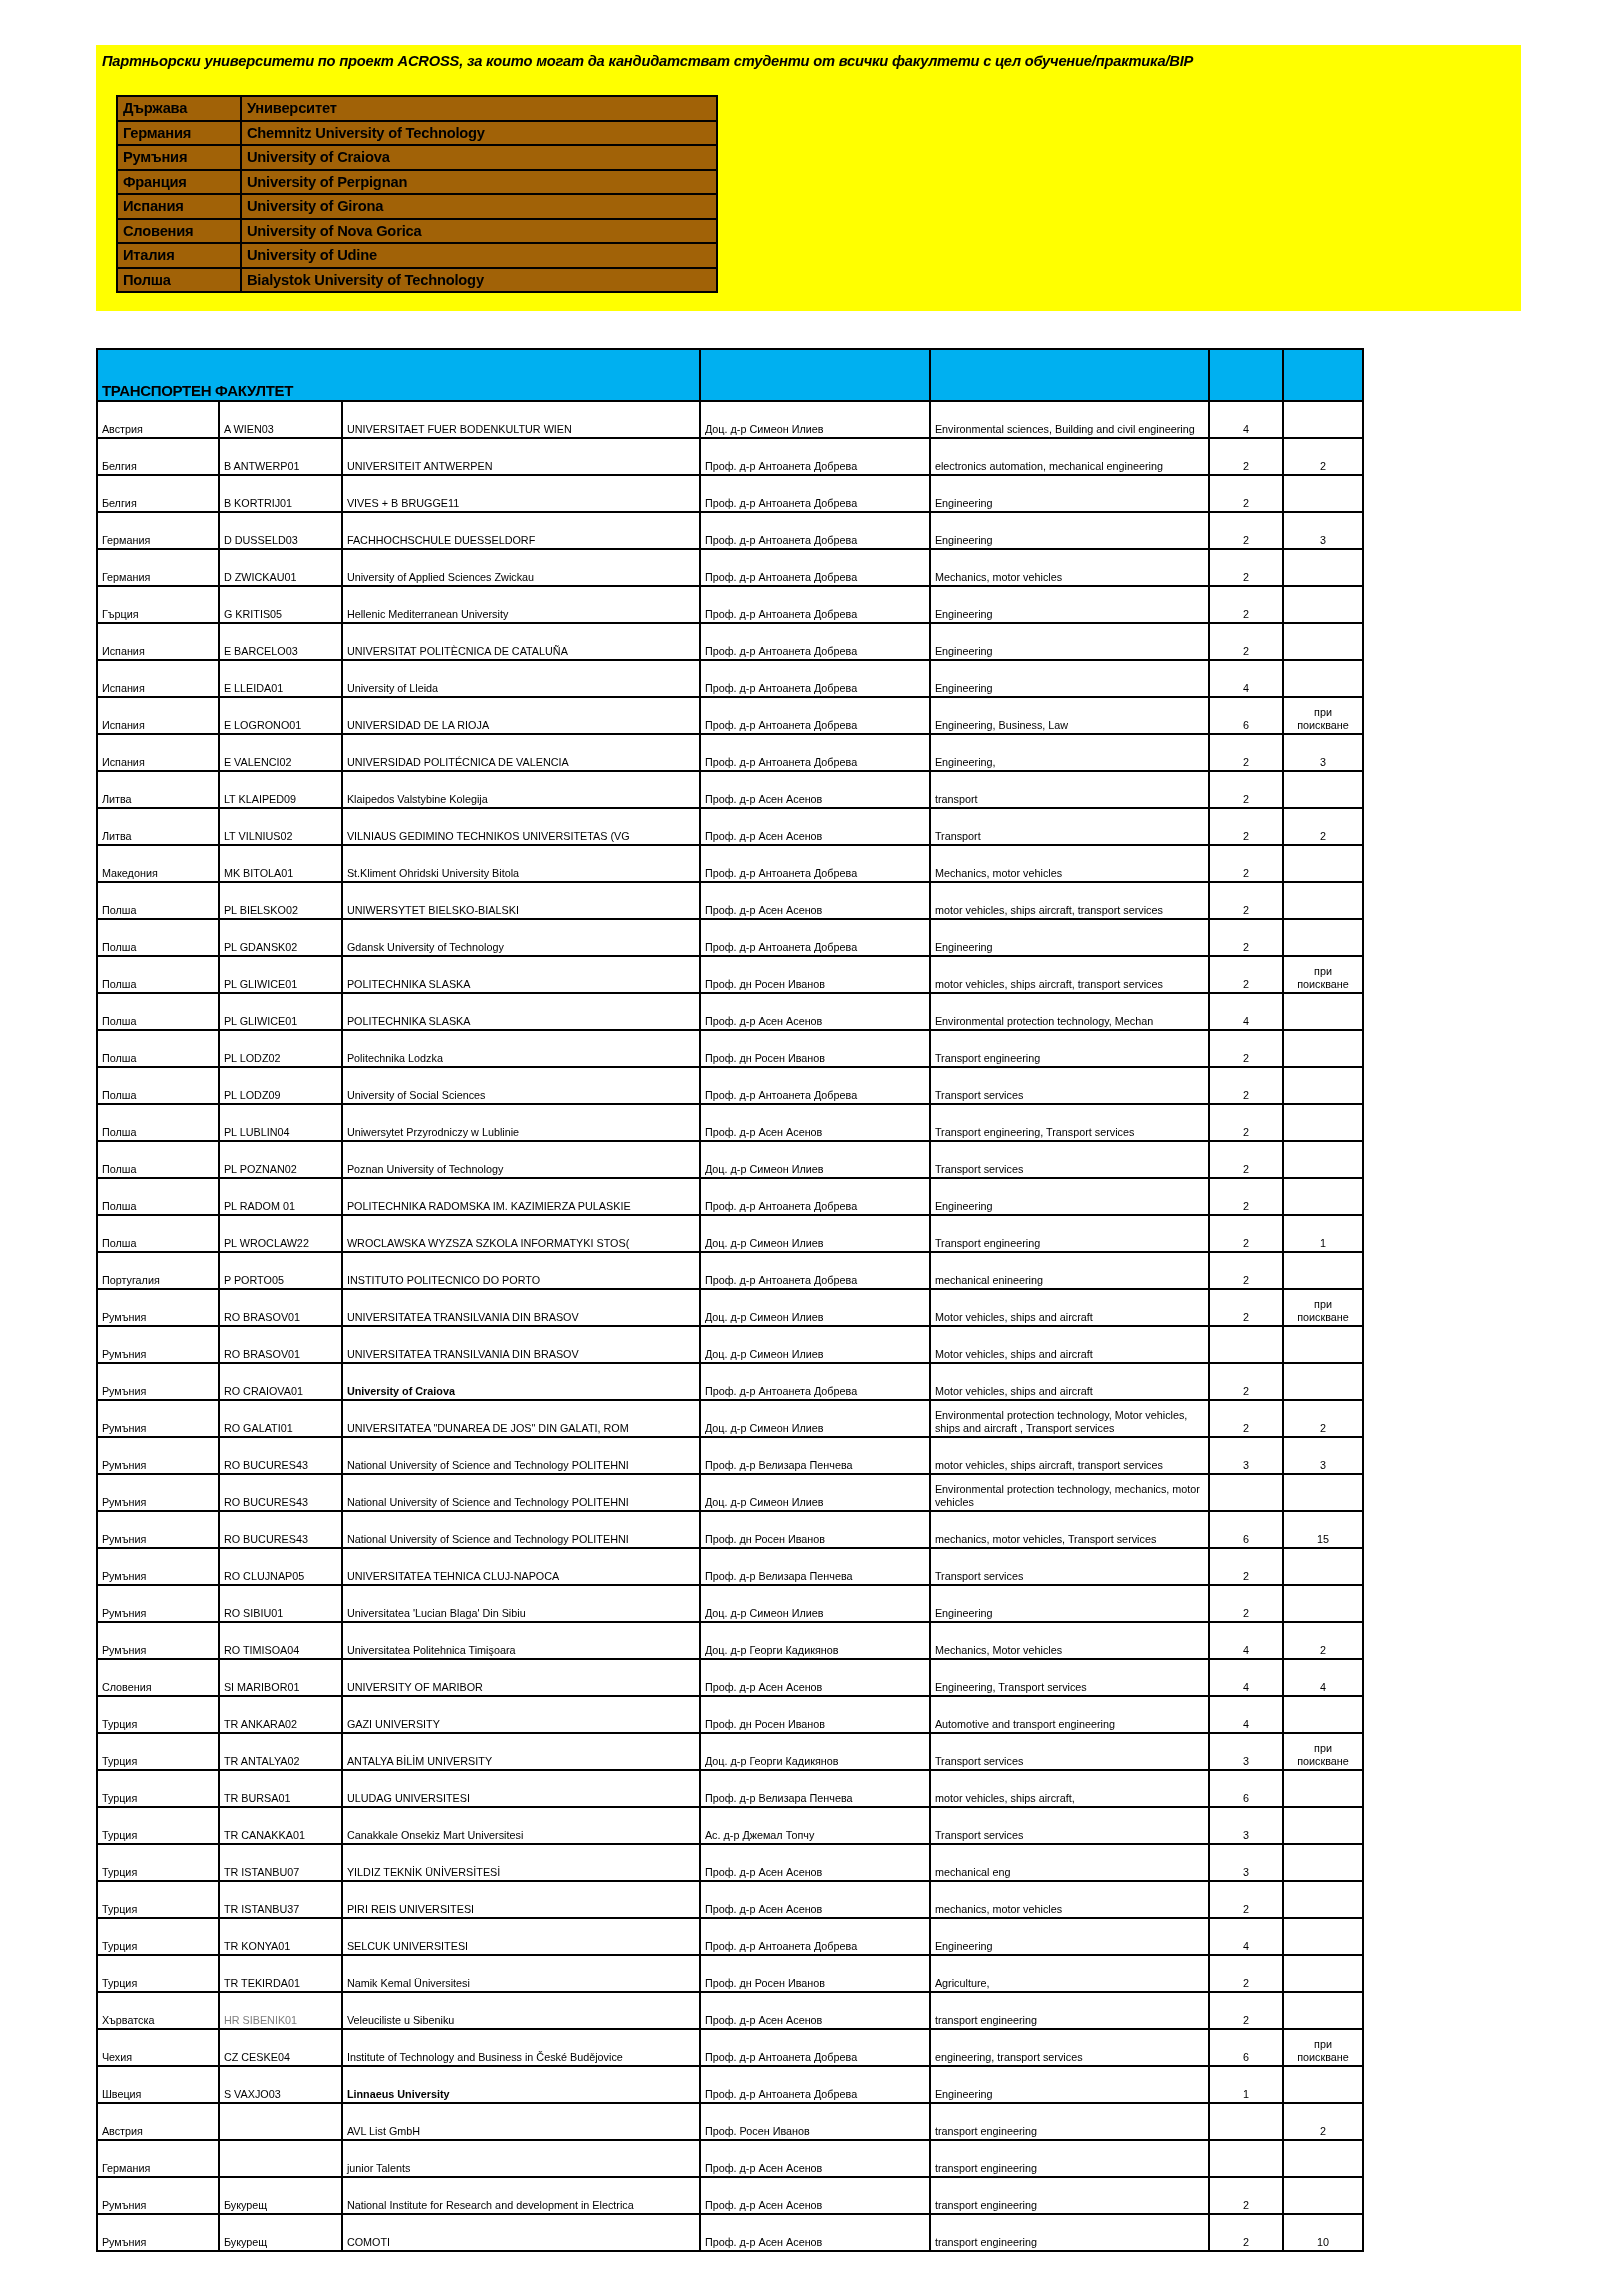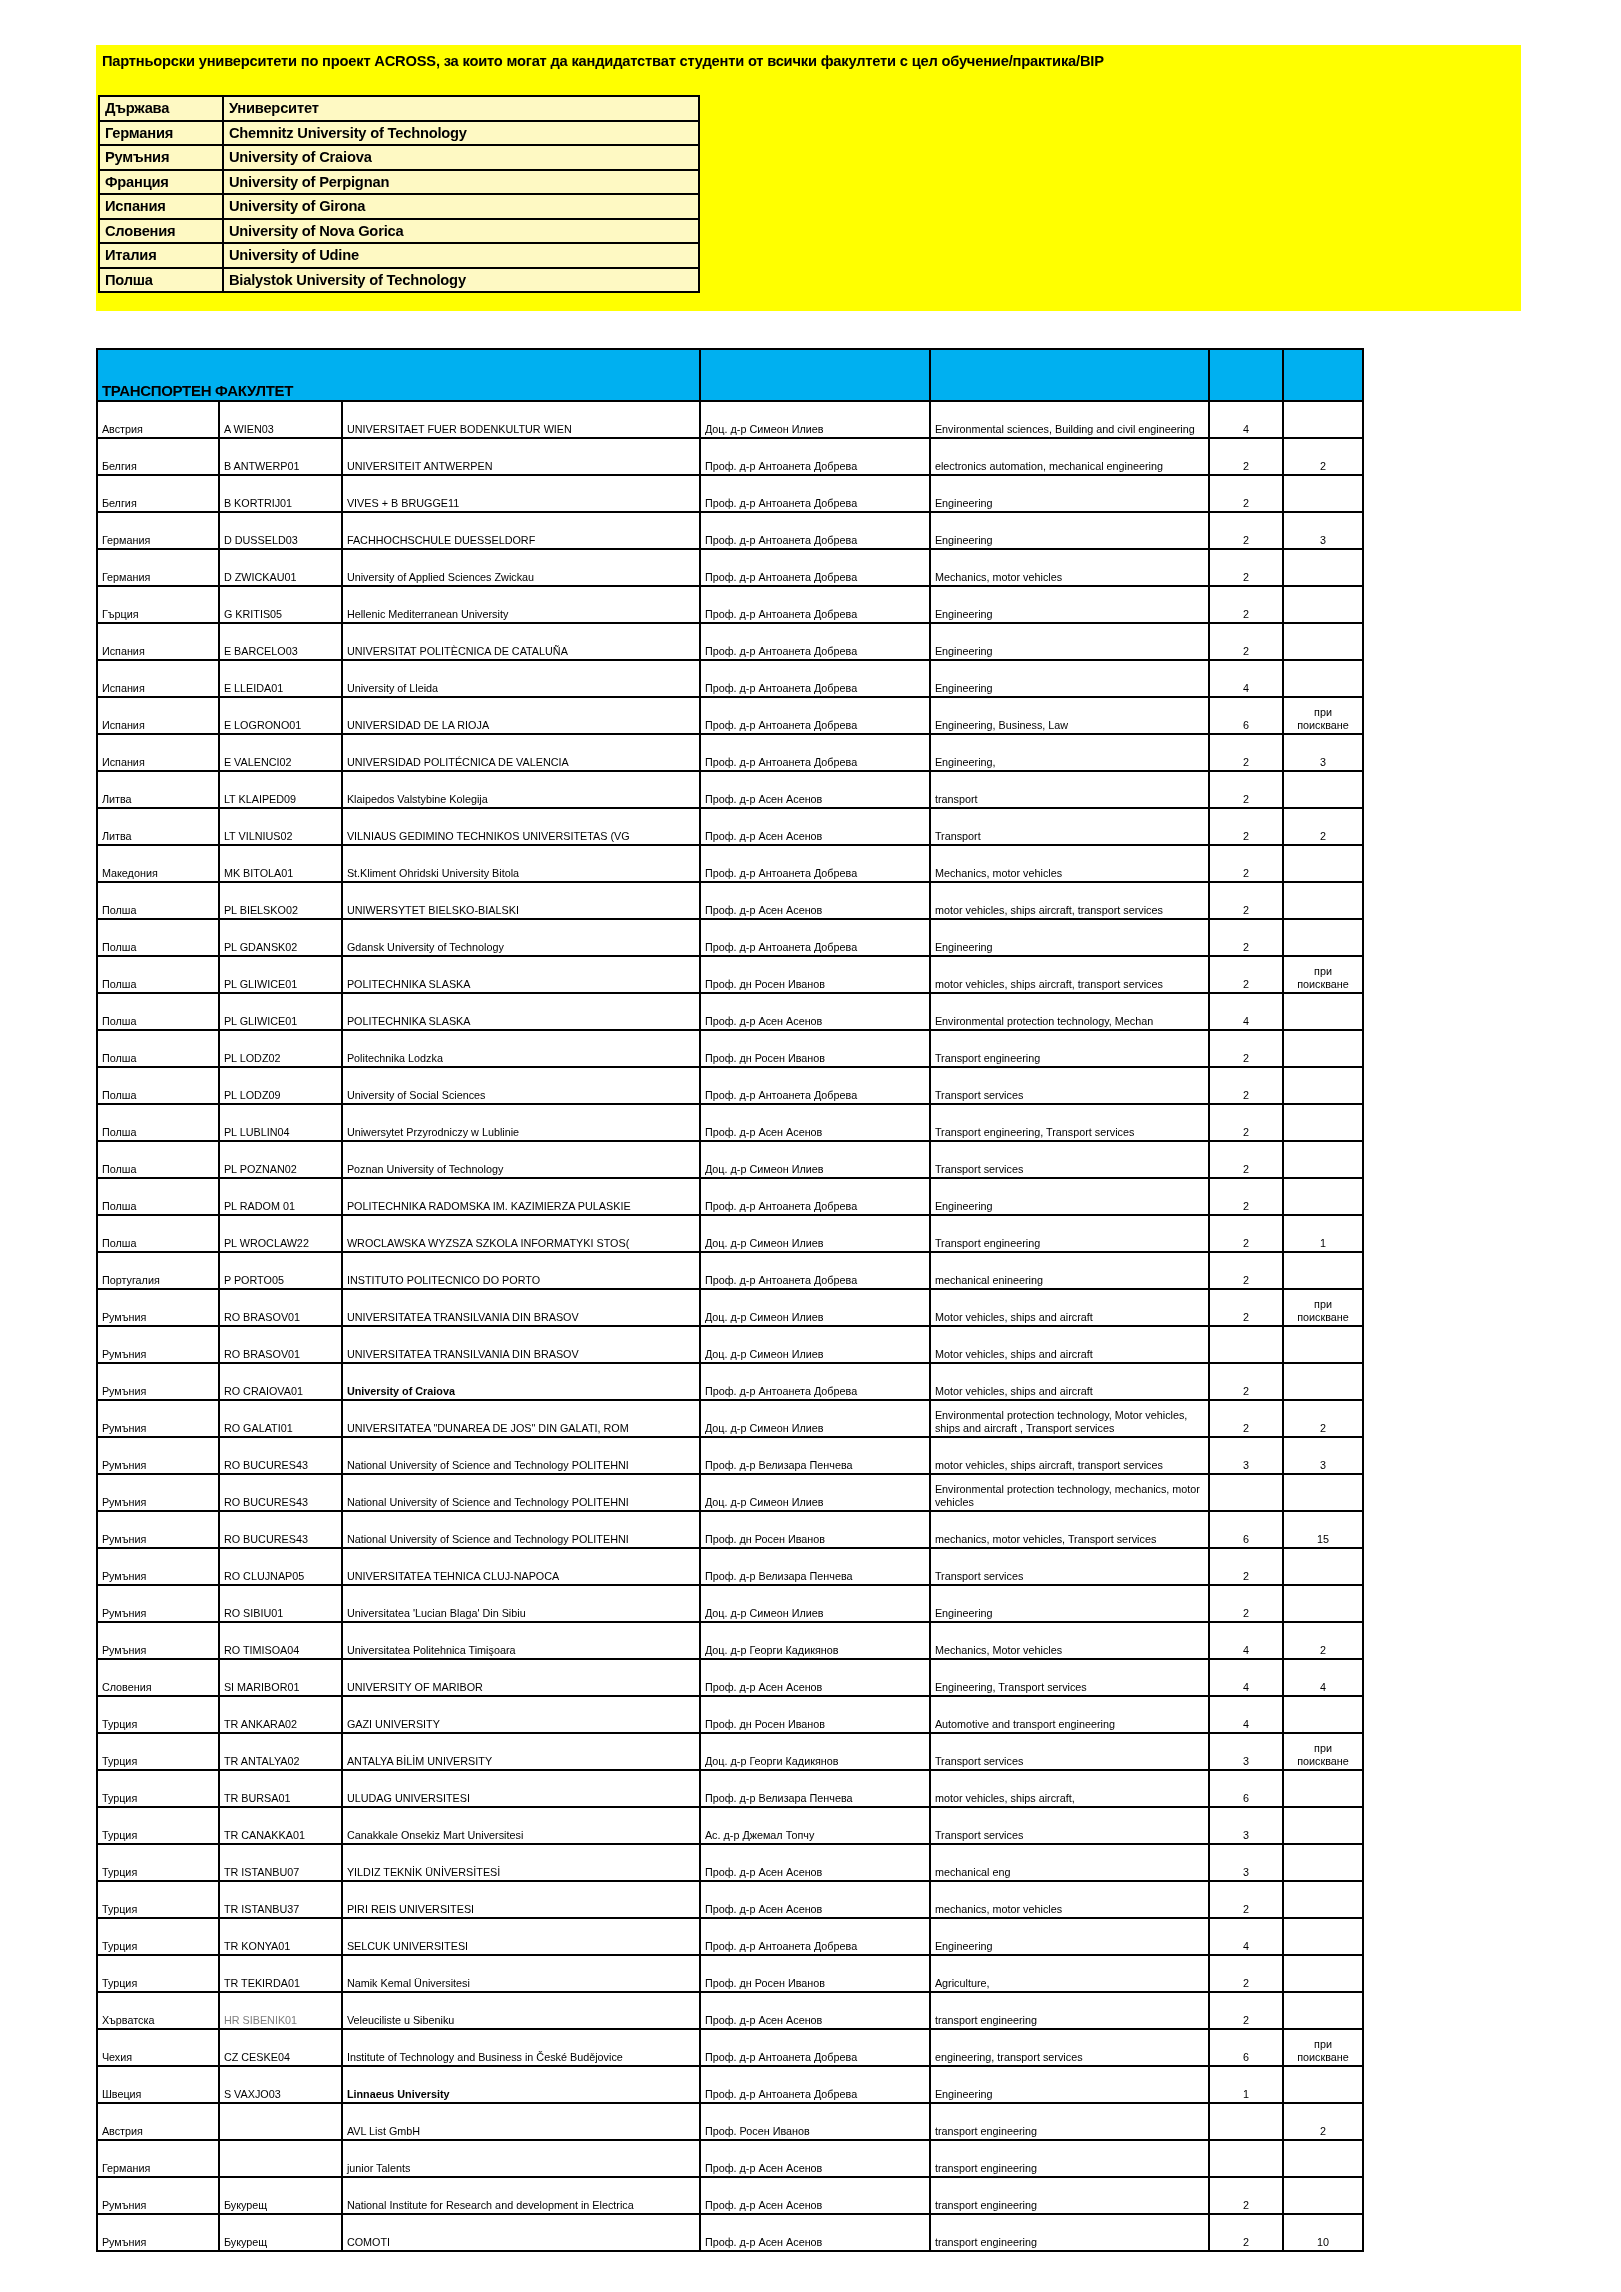--- a/index.html
+++ b/index.html
@@ -24,26 +24,28 @@
   .yellow-block {
     margin-top: 35px;
     width: 1425px;
     background: #FFFF00;
     padding: 5.9px 9.8px 17.6px 2px;
   }
   .banner-text {
     font-size: 14.7px; font-weight: bold;
     padding: 2px 2px 0 3.9px;
     letter-spacing: -0.2px;
+    font-style: italic;
   }
   table.partners {
     border-collapse: collapse;
     margin-top: 26.5px;
     table-layout: fixed;
-    background: #fef9c3;
+    background: #a16207;
+    margin-left: 18px;
   }
   table.partners th, table.partners td {
     border: 2.9px solid #000;
     font-size: 14.7px; font-weight: bold;
     text-align: left;
     height: 24.5px;
     padding: 0 4.9px;
     white-space: nowrap; overflow: hidden;
     vertical-align: middle;
     letter-spacing: -0.2px;

